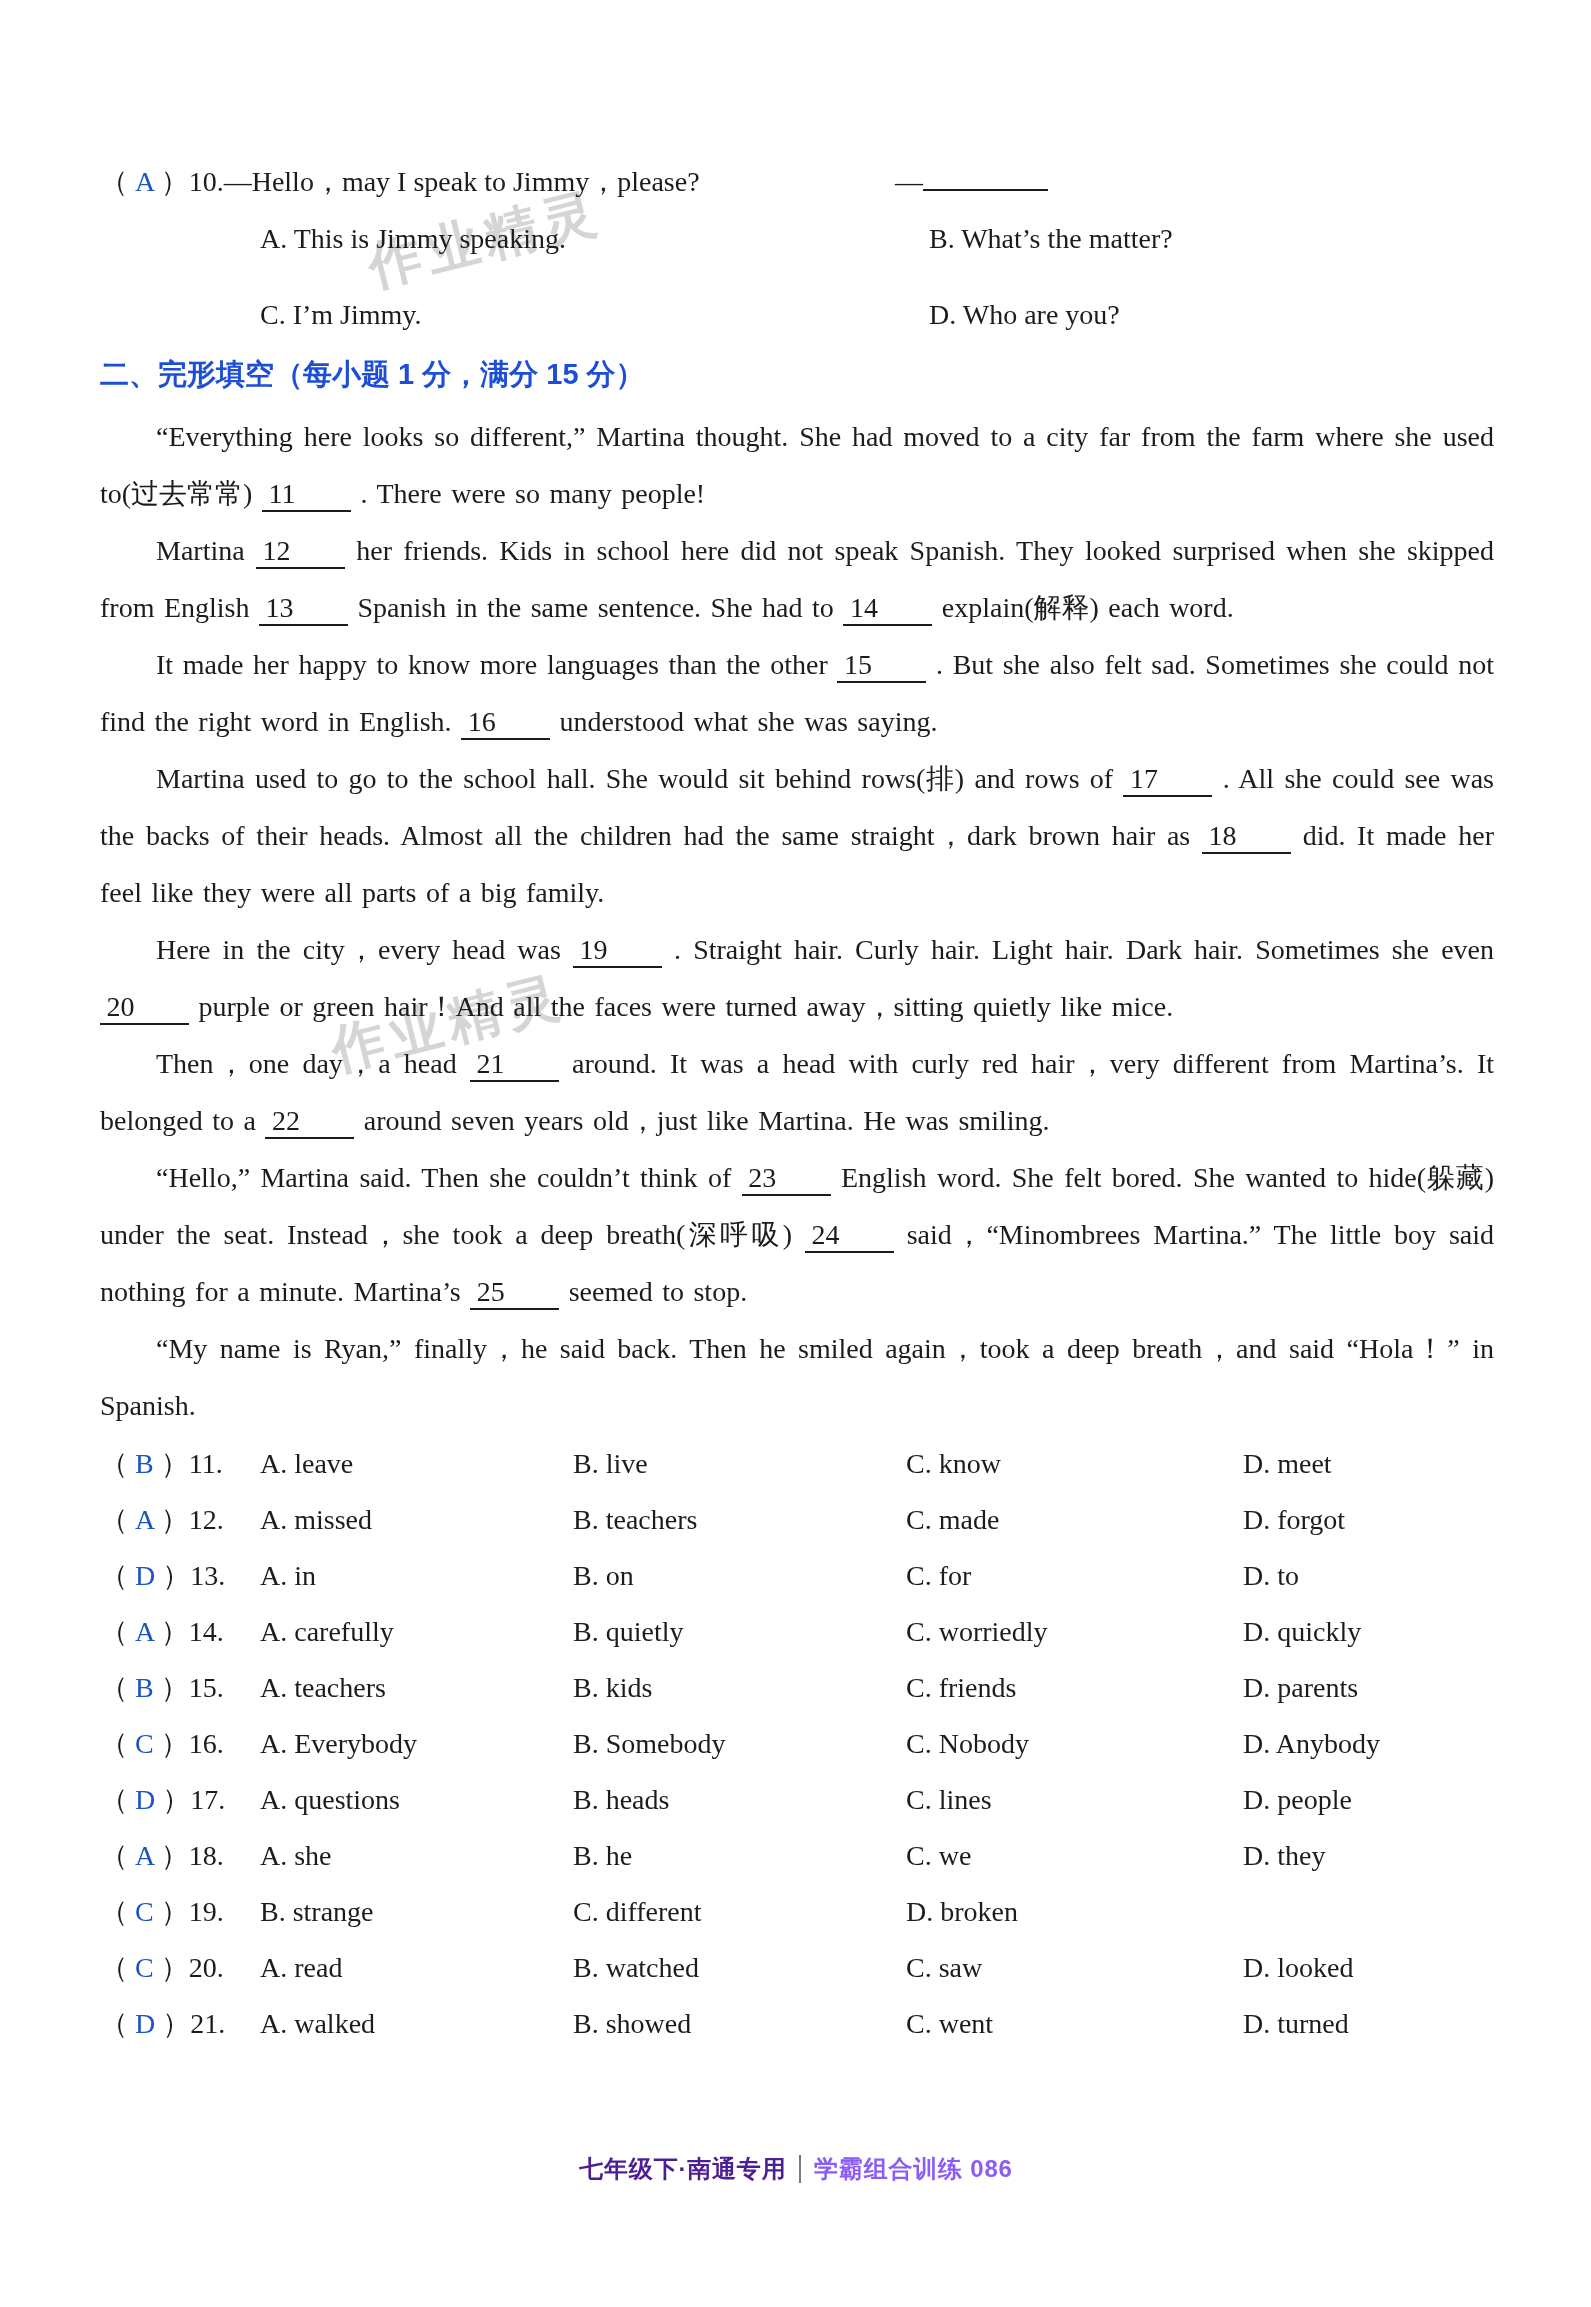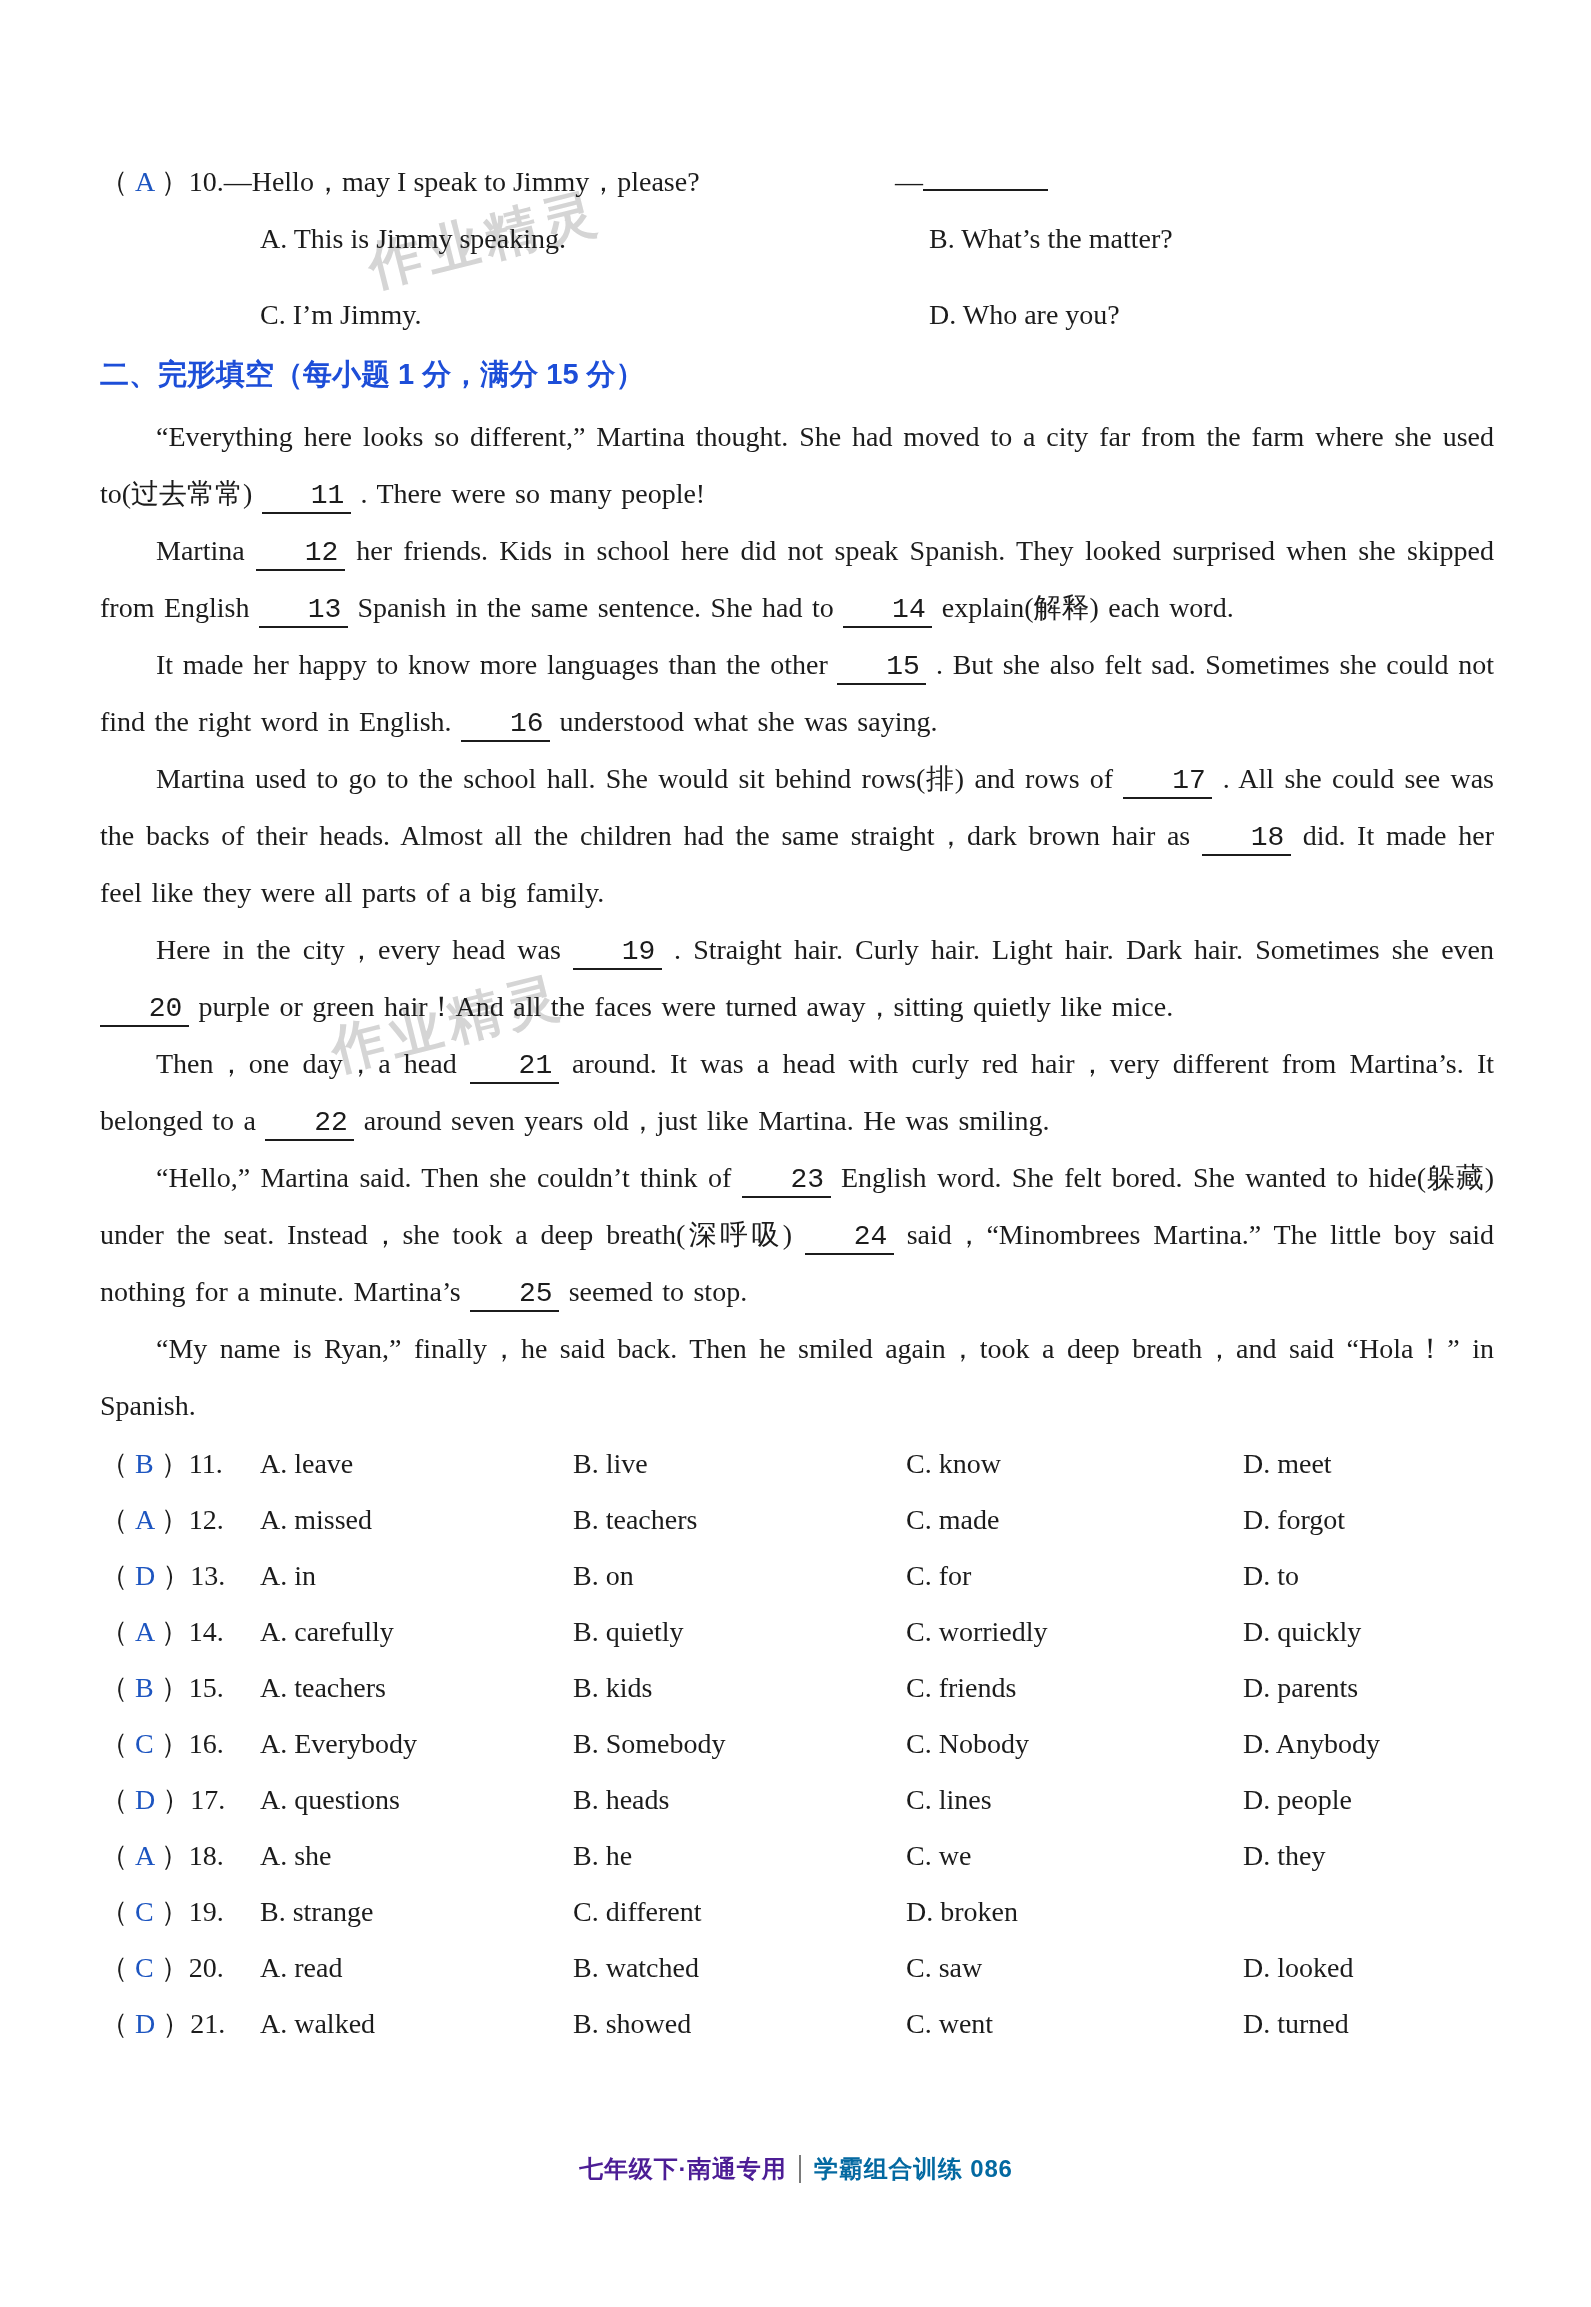--- a/index.html
+++ b/index.html
@@ -21,37 +21,37 @@
 
   
   .section-header { color:#1d4ed8; font-family:"Liberation Sans","DejaVu Sans",sans-serif; font-size:29px; margin-top:3.3px; }
   .sec-title { font-weight:700; }
   .sec-note { font-weight:700; }
 
   
   .passage { margin-top:5px; text-align:justify; }
   .para { text-indent:56px; word-spacing:2.5px; }
   .blank {
-    display:inline-block; min-width:89px; padding:0 6.6px; text-align:right;
-    border-bottom:2.5px solid #1c1c1c; line-height:33px; text-indent:0;font-family:Liberation Mono, monospace;
+    display:inline-block; min-width:89px; padding:0 6.6px; text-align:left;
+    border-bottom:2.5px solid #1c1c1c; line-height:33px; text-indent:0;
   }
 
   
   .questions { margin-top:1.6px; }
   .qrow { display:grid; grid-template-columns:160px 313px 333px 337px auto; line-height:56px; white-space:nowrap; }
   .qans { white-space:nowrap; }
 
   
   .footer {
     position:absolute; top:2153px; left:0; width:100%; text-align:center;
     font-family:"Liberation Sans","DejaVu Sans",sans-serif; font-size:24px;
   }
   .f-left { color:#4c1d95; font-weight:700; letter-spacing:0.8px; }
   .f-div { display:inline-block; width:1.6px; height:28px; background:#7a7a7a; margin:0 13px; vertical-align:-5.8px; }
-  .f-right { color:#0369a1; font-weight:700; letter-spacing:0.8px; }
+  .f-right { color:#8b5cf6; font-weight:700; letter-spacing:0.8px; }
 
   
   .watermark {
     position:absolute; font-family:"DejaVu Sans",sans-serif; font-size:53px;
     color:#9c9c9c; opacity:.42; transform:rotate(-14deg); letter-spacing:6.6px;
     font-weight:700; pointer-events:none;
   }
   .wm1 { left:366px; top:204px; }
   .wm2 { left:329px; top:988px; }
 </style>

